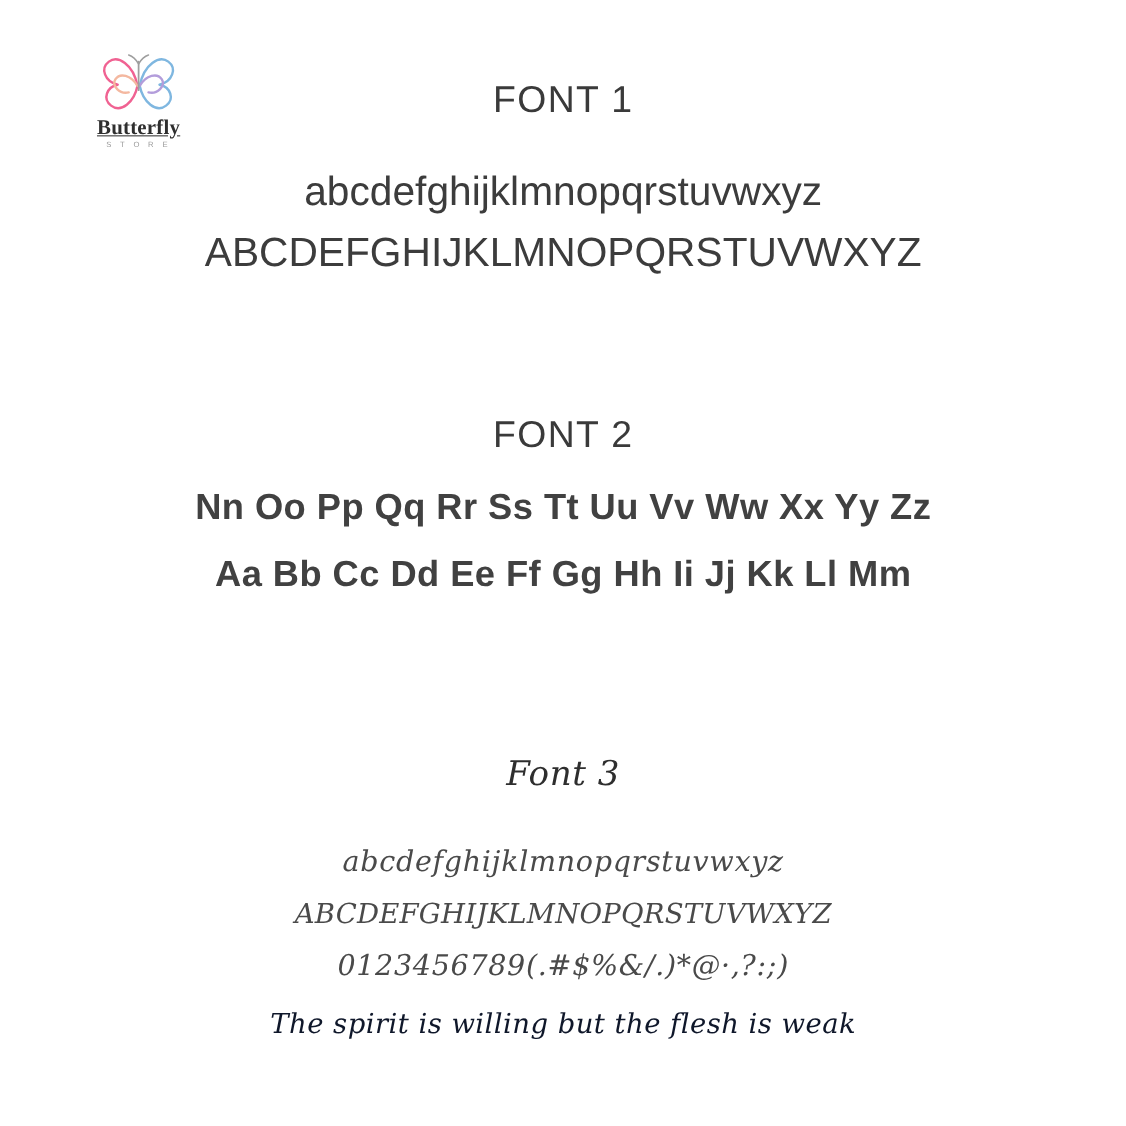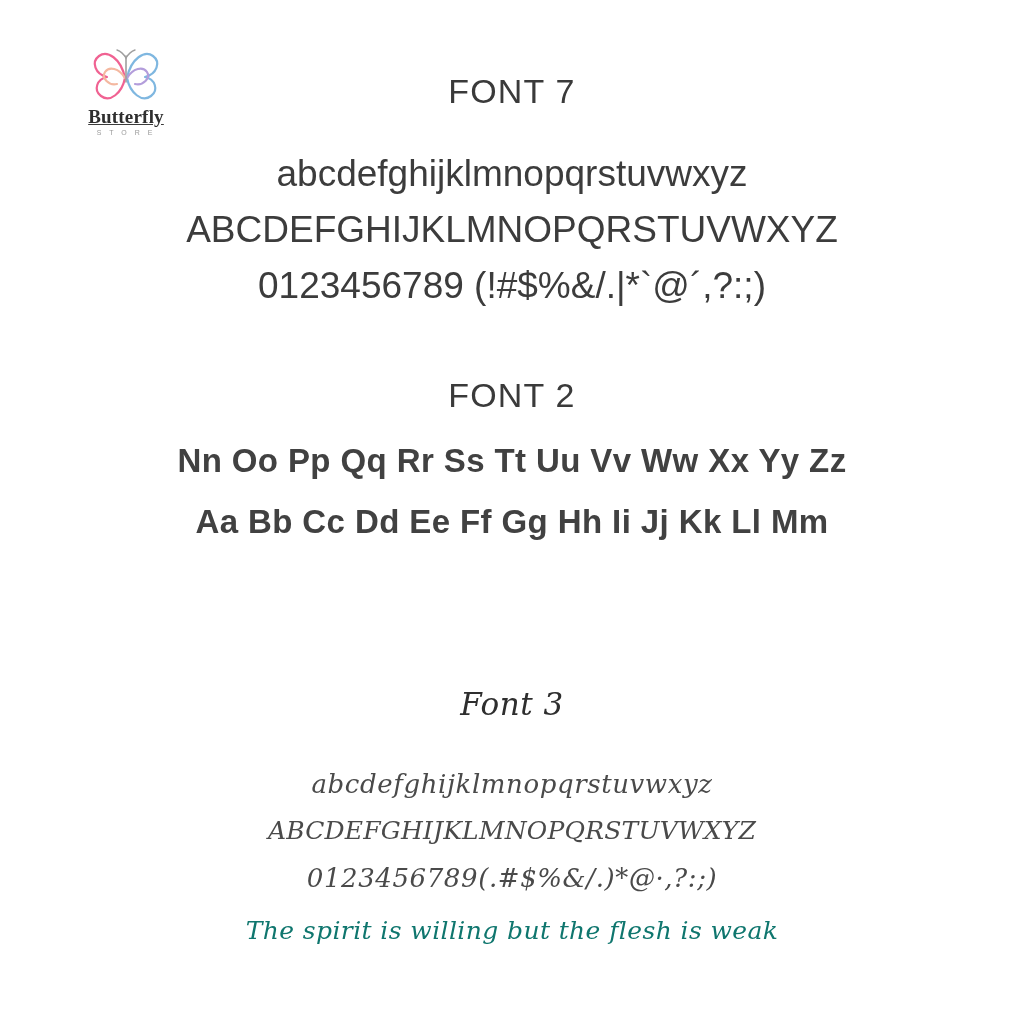--- a/index.html
+++ b/index.html
@@ -135,21 +135,21 @@
     white-space: nowrap;
   }
   .font3-line.upper {
     font-size: 25px;
     letter-spacing: 0.2px;
   }
   .font3-phrase {
     font-family: "DejaVu Serif", serif;
     font-style: italic;
     font-size: 25px;
-    color: #0f766e;
+    color: #0f172a;
     letter-spacing: 0.4px;
     margin-top: 14px;
     white-space: nowrap;
   }
 </style>
 </head>
 <body>
 
 <div class="logo">
   <svg class="logo-mark" viewBox="0 0 86 58">
@@ -162,26 +162,25 @@
       <path d="M43 10 C40 5 37 3 34 2" stroke="#9e9e9e" stroke-width="1.4"></path>
       <path d="M43 10 C46 5 49 3 52 2" stroke="#9e9e9e" stroke-width="1.4"></path>
     </g>
   </svg>
   <div class="logo-word">
     <span class="b1">Butterfly</span>
   </div>
   <div class="logo-sub">S T O R E</div>
 </div>
 
-<div class="heading" id="heading-font1">FONT 7</div>
+<div class="heading" id="heading-font1">FONT 1</div>
 
 <div class="font1-block">
   <div class="font1-line">abcdefghijklmnopqrstuvwxyz</div>
   <div class="font1-line">ABCDEFGHIJKLMNOPQRSTUVWXYZ</div>
-  <div class="font1-line">0123456789 (!#$%&amp;/.|*`@´,?:;)</div>
 </div>
 
 <div class="heading" id="heading-font2">FONT 2</div>
 
 <div class="font2-block">
   <div class="font2-line pairs">Nn Oo Pp Qq Rr Ss Tt Uu Vv Ww Xx Yy Zz</div>
   <div class="font2-line pairs">Aa Bb Cc Dd Ee Ff Gg Hh Ii Jj Kk Ll Mm</div>
 </div>
 
 <div class="heading-script">Font 3</div>

